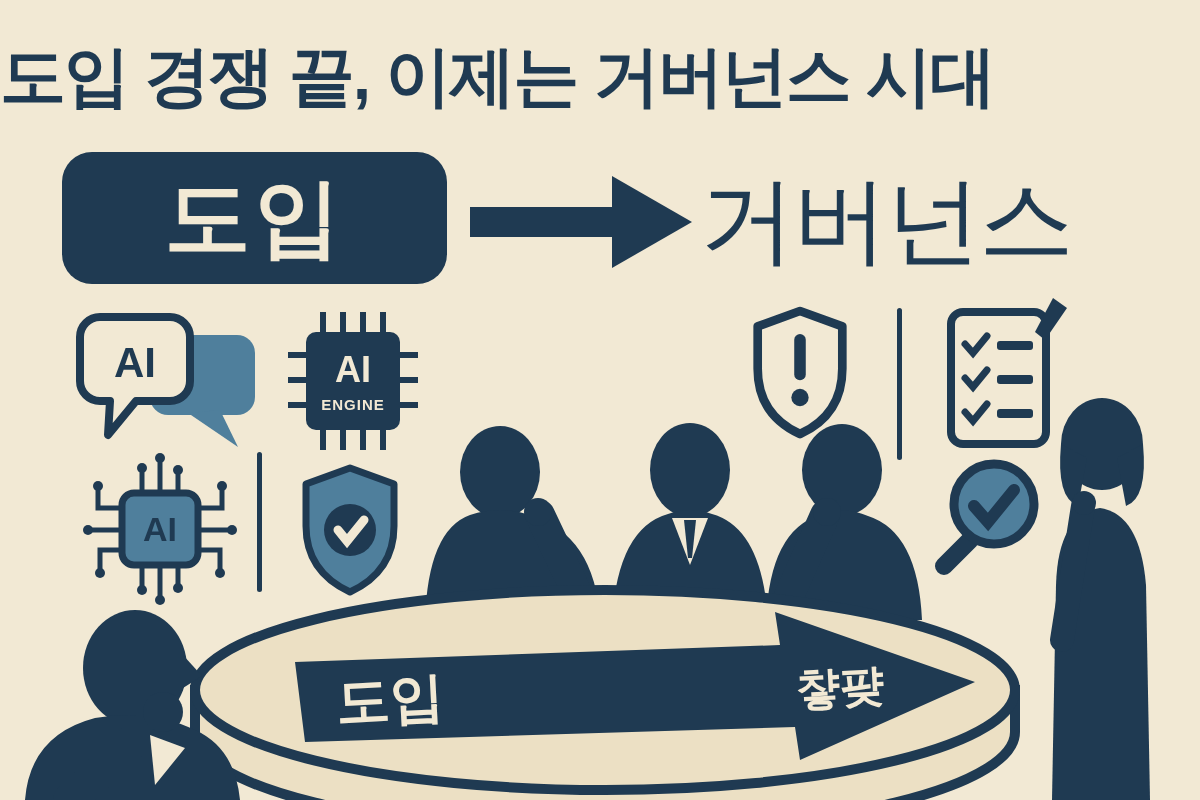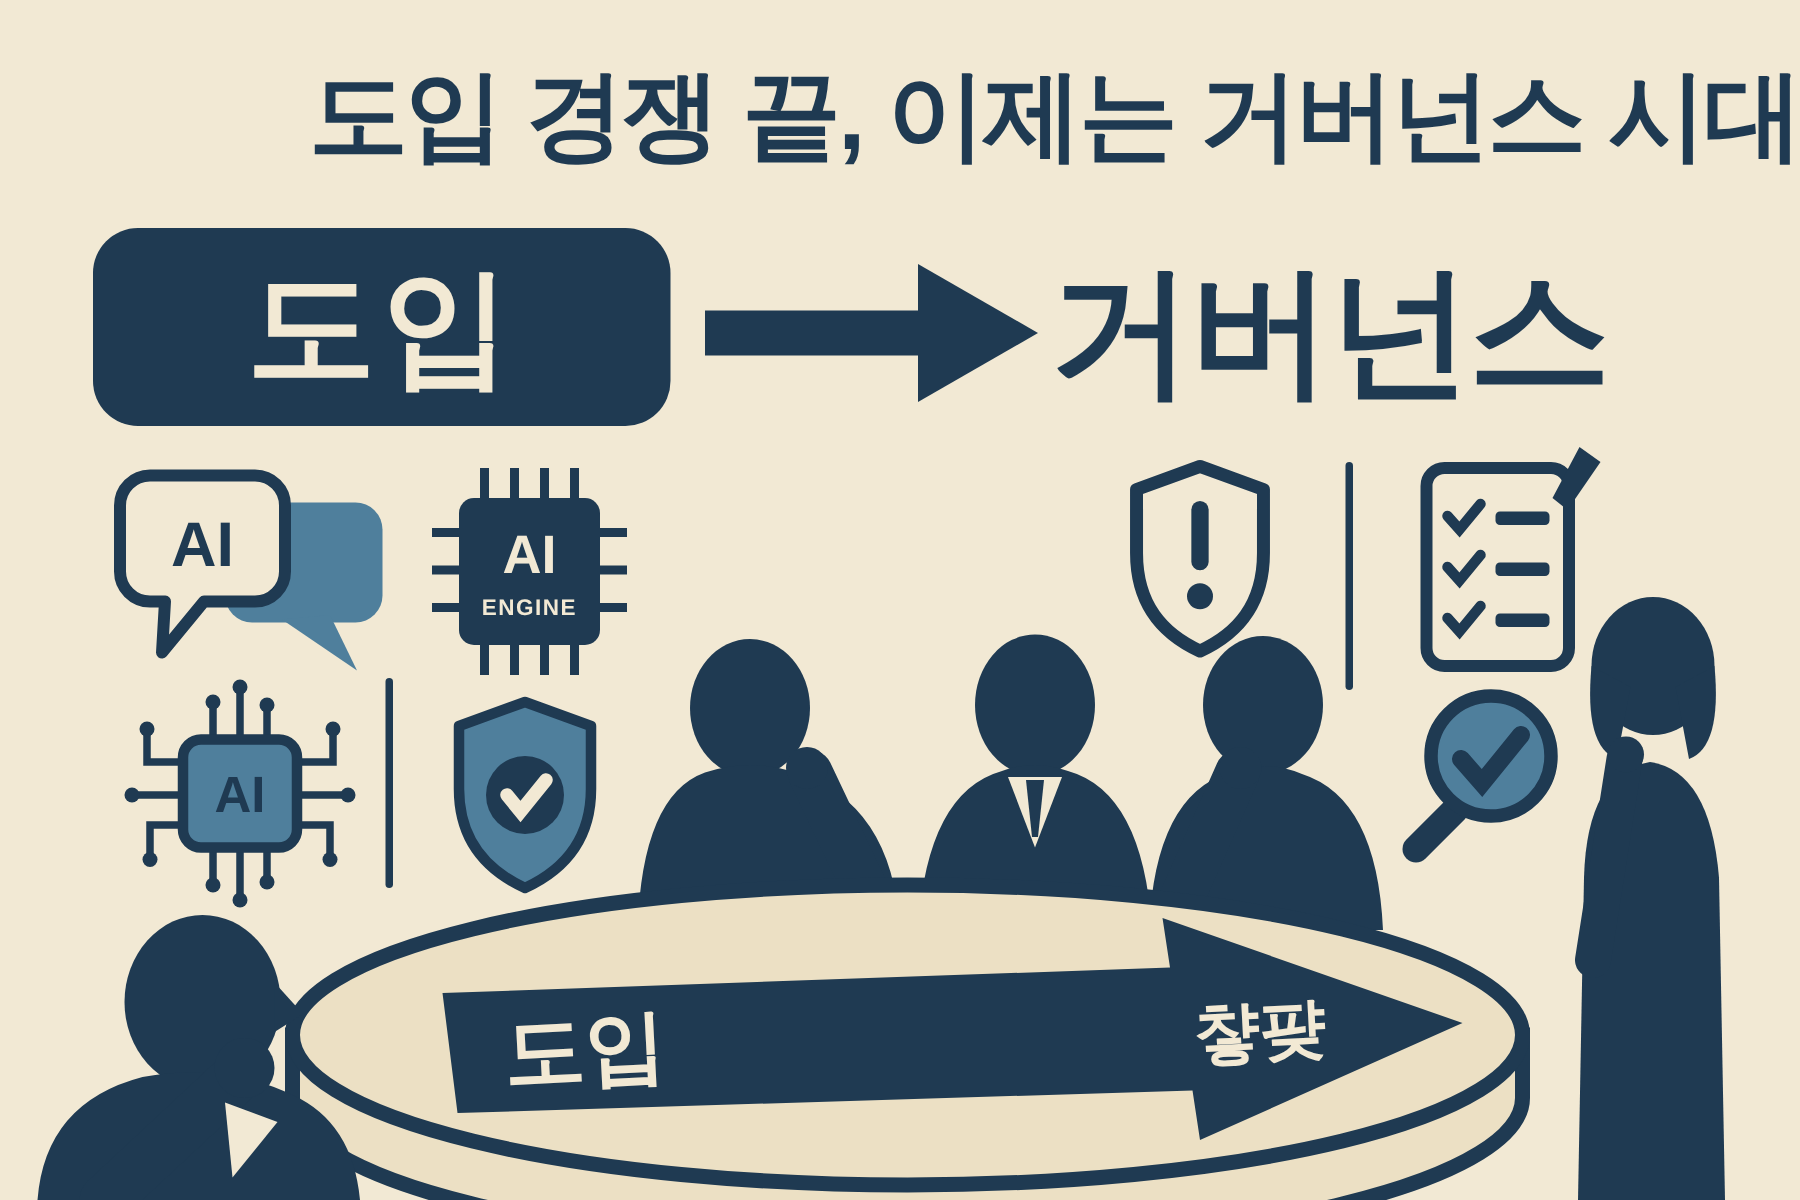--- a/index.html
+++ b/index.html
@@ -5,41 +5,41 @@
   html,body{margin:0;padding:0;background:#f2e9d4;}
   .canvas{
     position:relative;width:1200px;height:800px;overflow:hidden;
     background:#f2e9d4;
     font-family:"Liberation Sans","DejaVu Sans",sans-serif;
     color:#1f3a52;
   }
   .abs{position:absolute;}
   
   .title{
-    left:0;right:0;top:32px;text-align:right;
+    left:0;right:0;top:32px;text-align:left;
     font-size:66px;font-weight:900;letter-spacing:-2px;
     color:#1f3a52;white-space:nowrap;
   }
   
   .adopt-box{
     left:62px;top:152px;width:385px;height:132px;
     background:#1f3a52;border-radius:30px;
     display:flex;align-items:center;justify-content:center;
   }
   .adopt-box .label{font-size:86px;font-weight:900;color:#f2e9d4;letter-spacing:4px;}
   
   .flow-bar{left:470px;top:207px;width:145px;height:30px;background:#1f3a52;}
   .flow-head{
     left:612px;top:176px;width:0;height:0;
     border-top:46px solid transparent;border-bottom:46px solid transparent;
     border-left:80px solid #1f3a52;
   }
   
   .gov-label{
-    left:700px;top:158px;font-size:95px;font-weight:700;
+    left:700px;top:158px;font-size:95px;font-weight:400;
     color:#1f3a52;letter-spacing:-2px;white-space:nowrap;
   }
   .divider{background:#1f3a52;width:5px;border-radius:3px;}
   .div-left{left:257px;top:452px;height:140px;}
   .div-right{left:897px;top:308px;height:152px;}
   svg text{font-family:"Liberation Sans","DejaVu Sans",sans-serif;font-weight:800;}
   .scene{left:0;top:0;width:1200px;height:800px;pointer-events:none;}
 </style>
 </head>
 <body>

